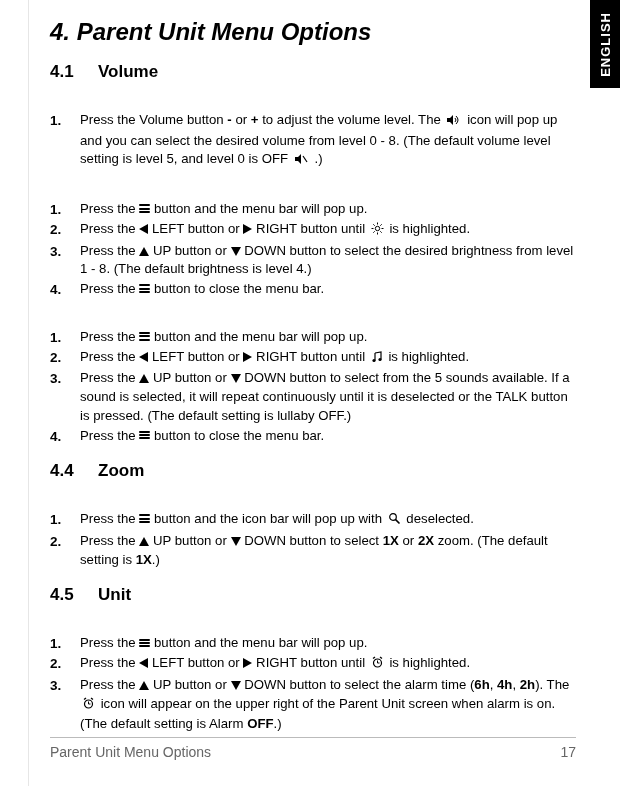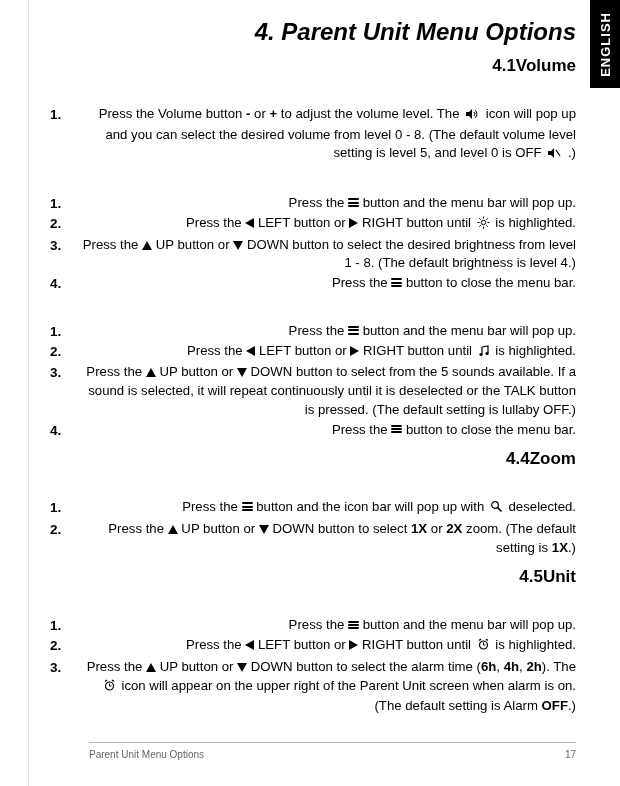--- a/index.html
+++ b/index.html
@@ -1,36 +1,36 @@
 <!DOCTYPE html>
 <html><head>
 <meta charset="utf-8">
 <style>
   * { box-sizing: border-box; margin: 0; padding: 0; }
   html, body { width: 620px; height: 786px; font-family: -apple-system, "Segoe UI", Arial, sans-serif; color: #000; background: #fff; position: relative; }
-  .page { padding: 18px 44px 0 50px; position: relative; text-align: right; }
+  .page { padding: 18px 44px 0 50px; position: relative; }
   .lang-tab { position: absolute; top: 0; right: 0; width: 30px; height: 88px; background: #000; color: #fff; display: flex; align-items: center; justify-content: center; }
   .lang-tab span { writing-mode: vertical-rl; transform: rotate(180deg); font-weight: 600; font-size: 13px; letter-spacing: 1px; }
   h1 { font-style: italic; font-weight: 700; font-size: 24px; margin-bottom: 6px; }
-  .sub { font-size: 17px; font-weight: 600; margin-top: 10px; margin-bottom: 4px; }
+  .sub { font-size: 17px; font-weight: 600; margin-top: 16px; margin-bottom: 4px; }
   .sub .num { display: inline-block; width: 48px; }
   ol.steps { list-style: none; counter-reset: step; padding-left: 0; margin-bottom: 2px; margin-top: 29px; }
   ol.steps > li { counter-increment: step; position: relative; padding-left: 30px; font-size: 13.2px; line-height: 1.42; margin-bottom: 1px; }
   ol.steps > li::before { content: counter(step) "."; position: absolute; left: 0; top: 0; font-weight: 700; font-size: 13.5px; }
   .b { font-weight: 700; }
   .glyph { display: inline-block; vertical-align: -2px; margin: 0 2px; }
   .glyph svg { display: inline-block; }
   .tri { display: inline-block; width: 0; height: 0; vertical-align: -1px; }
   .tri-left { border-top: 5px solid transparent; border-bottom: 5px solid transparent; border-right: 9px solid #000; }
   .tri-right { border-top: 5px solid transparent; border-bottom: 5px solid transparent; border-left: 9px solid #000; }
   .tri-up { border-left: 5px solid transparent; border-right: 5px solid transparent; border-bottom: 9px solid #000; }
   .tri-down { border-left: 5px solid transparent; border-right: 5px solid transparent; border-top: 9px solid #000; }
   .menubtn { display: inline-block; vertical-align: -1px; }
   .menubtn span { display: block; width: 11px; height: 2px; background: #000; margin: 1.3px 0; border-radius: 1px; }
-  .footer { position: absolute; left: 50px; right: 44px; bottom: 26px; border-top: 1px solid #bbb; padding-top: 6px; font-size: 10px; color: #666; display: flex; justify-content: space-between; margin-left: 39px; }
+  .footer { position: absolute; left: 50px; right: 44px; bottom: 26px; border-top: 1px solid #bbb; padding-top: 6px; font-size: 14px; color: #666; display: flex; justify-content: space-between; }
   .sepline { position: absolute; left: 28px; top: 0; bottom: 0; width: 1px; background: #e6e6e6; }
 </style>
 </head>
 <body>
 
 <div class="sepline"></div>
 
 <div class="lang-tab">
   <span>ENGLISH</span>
 </div>

